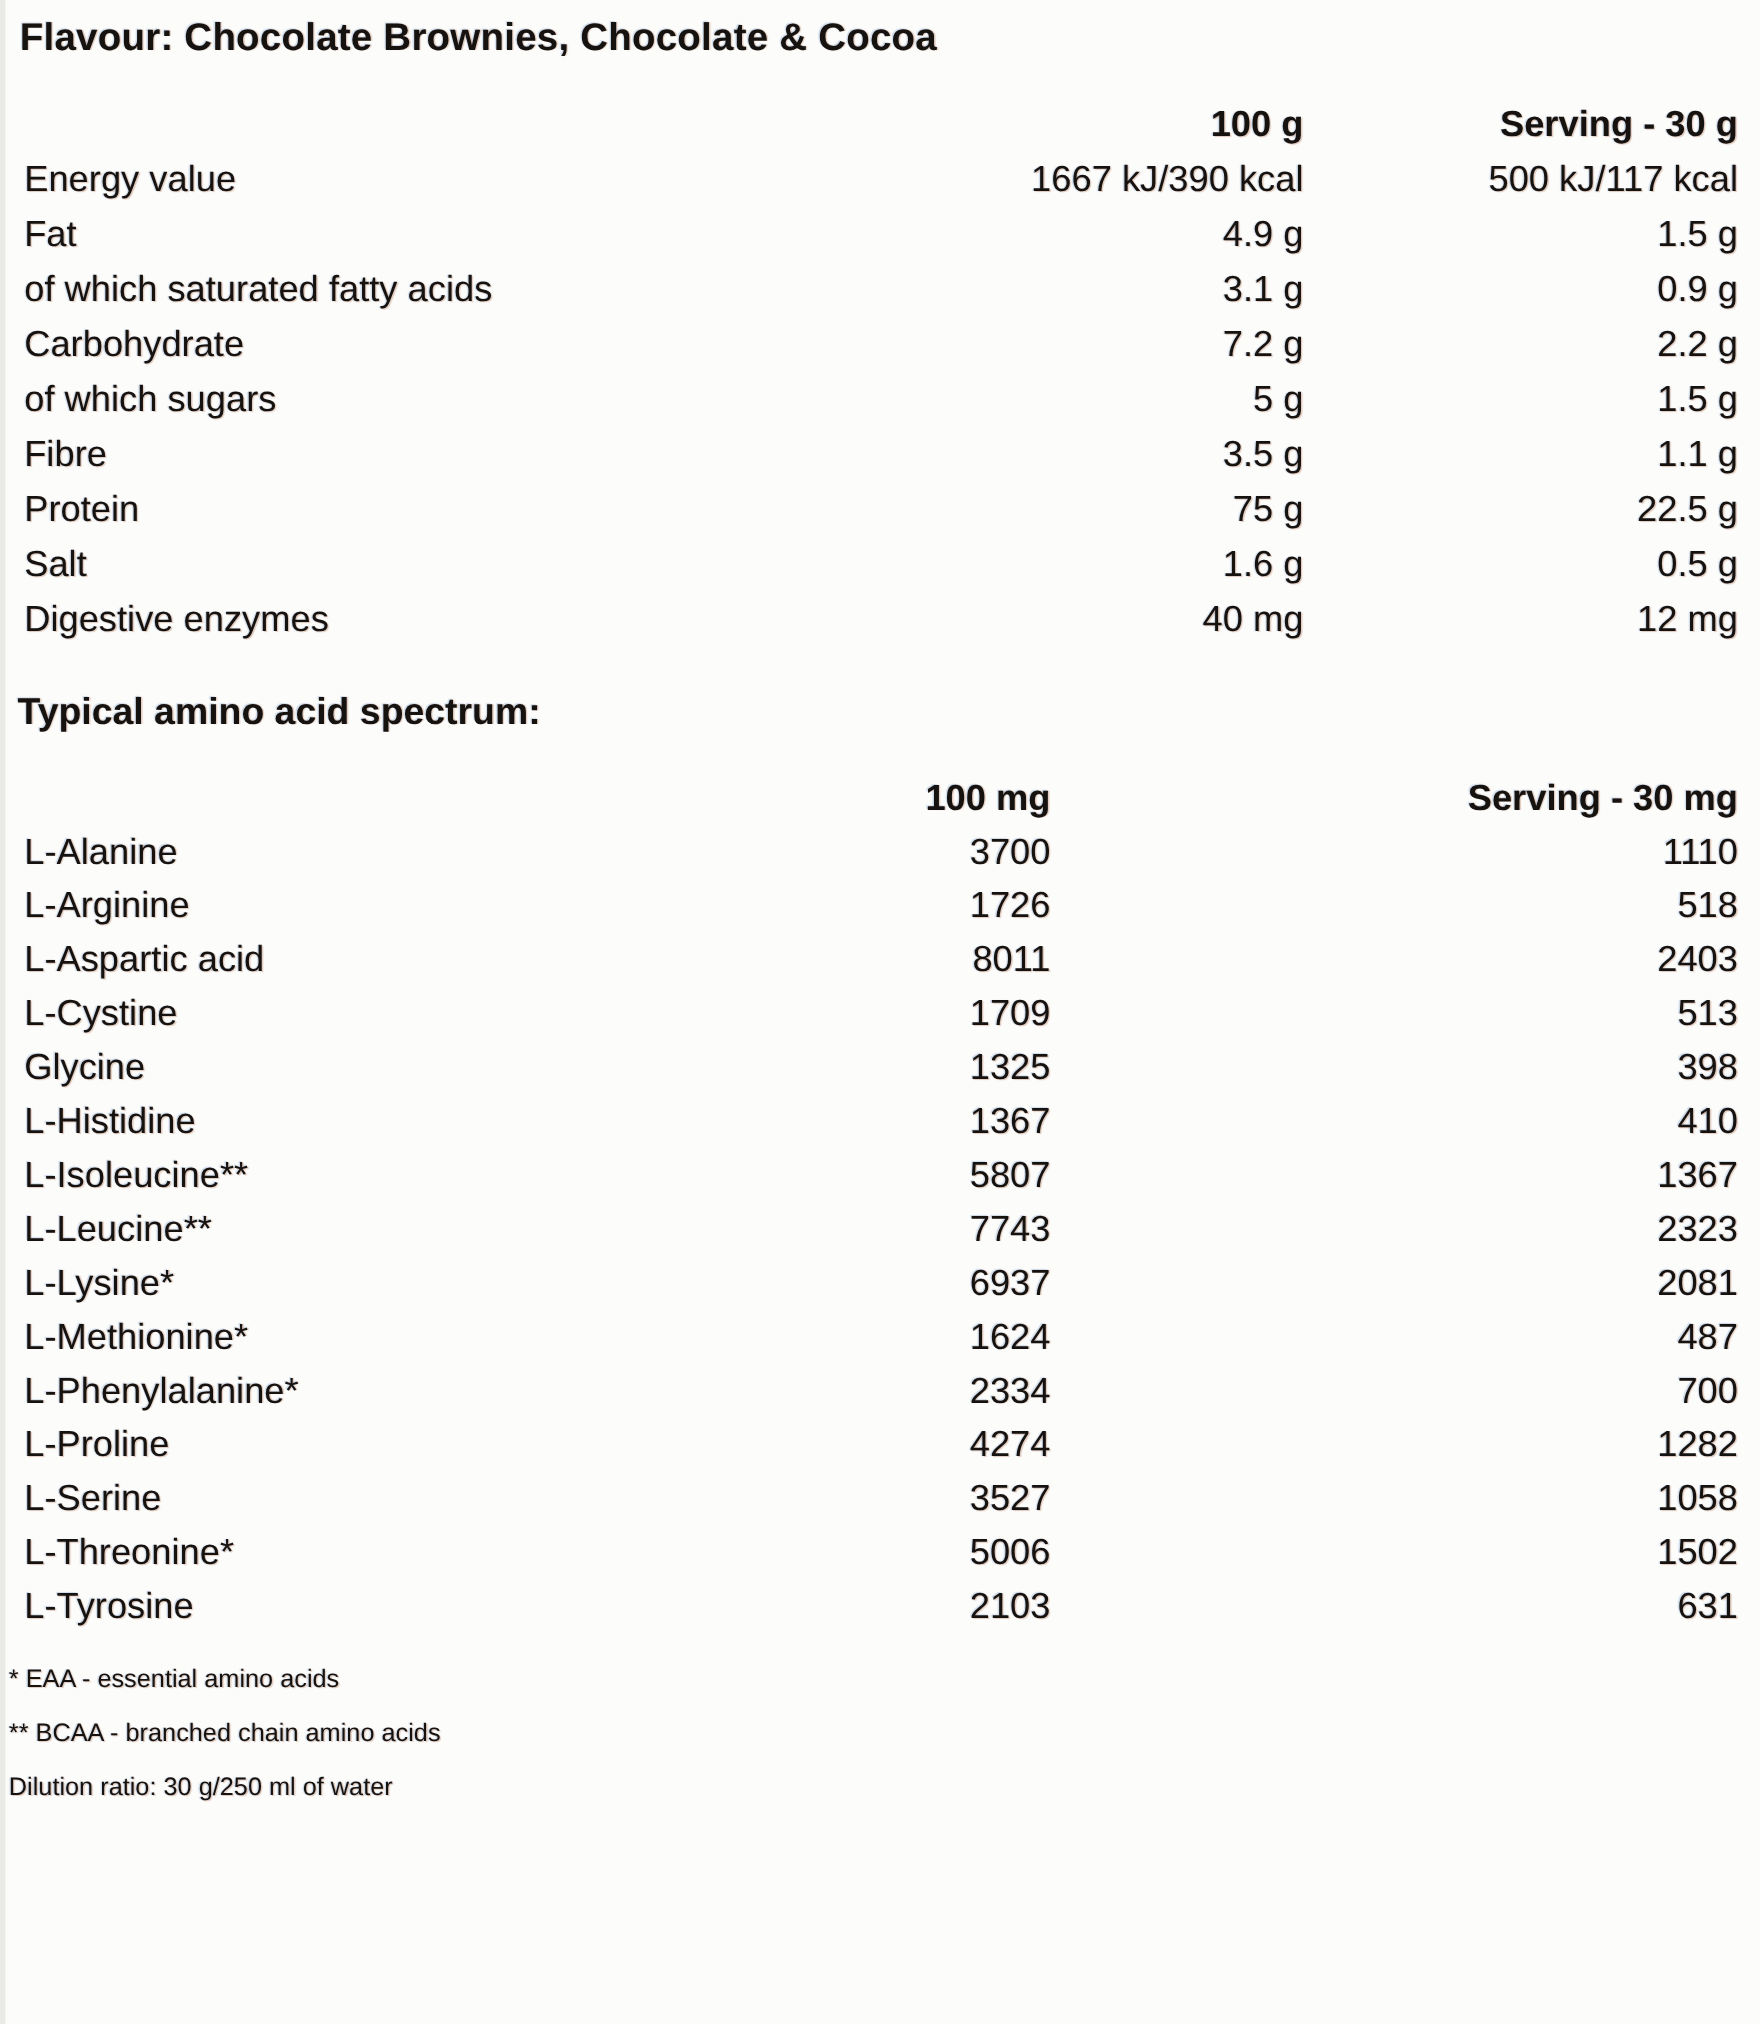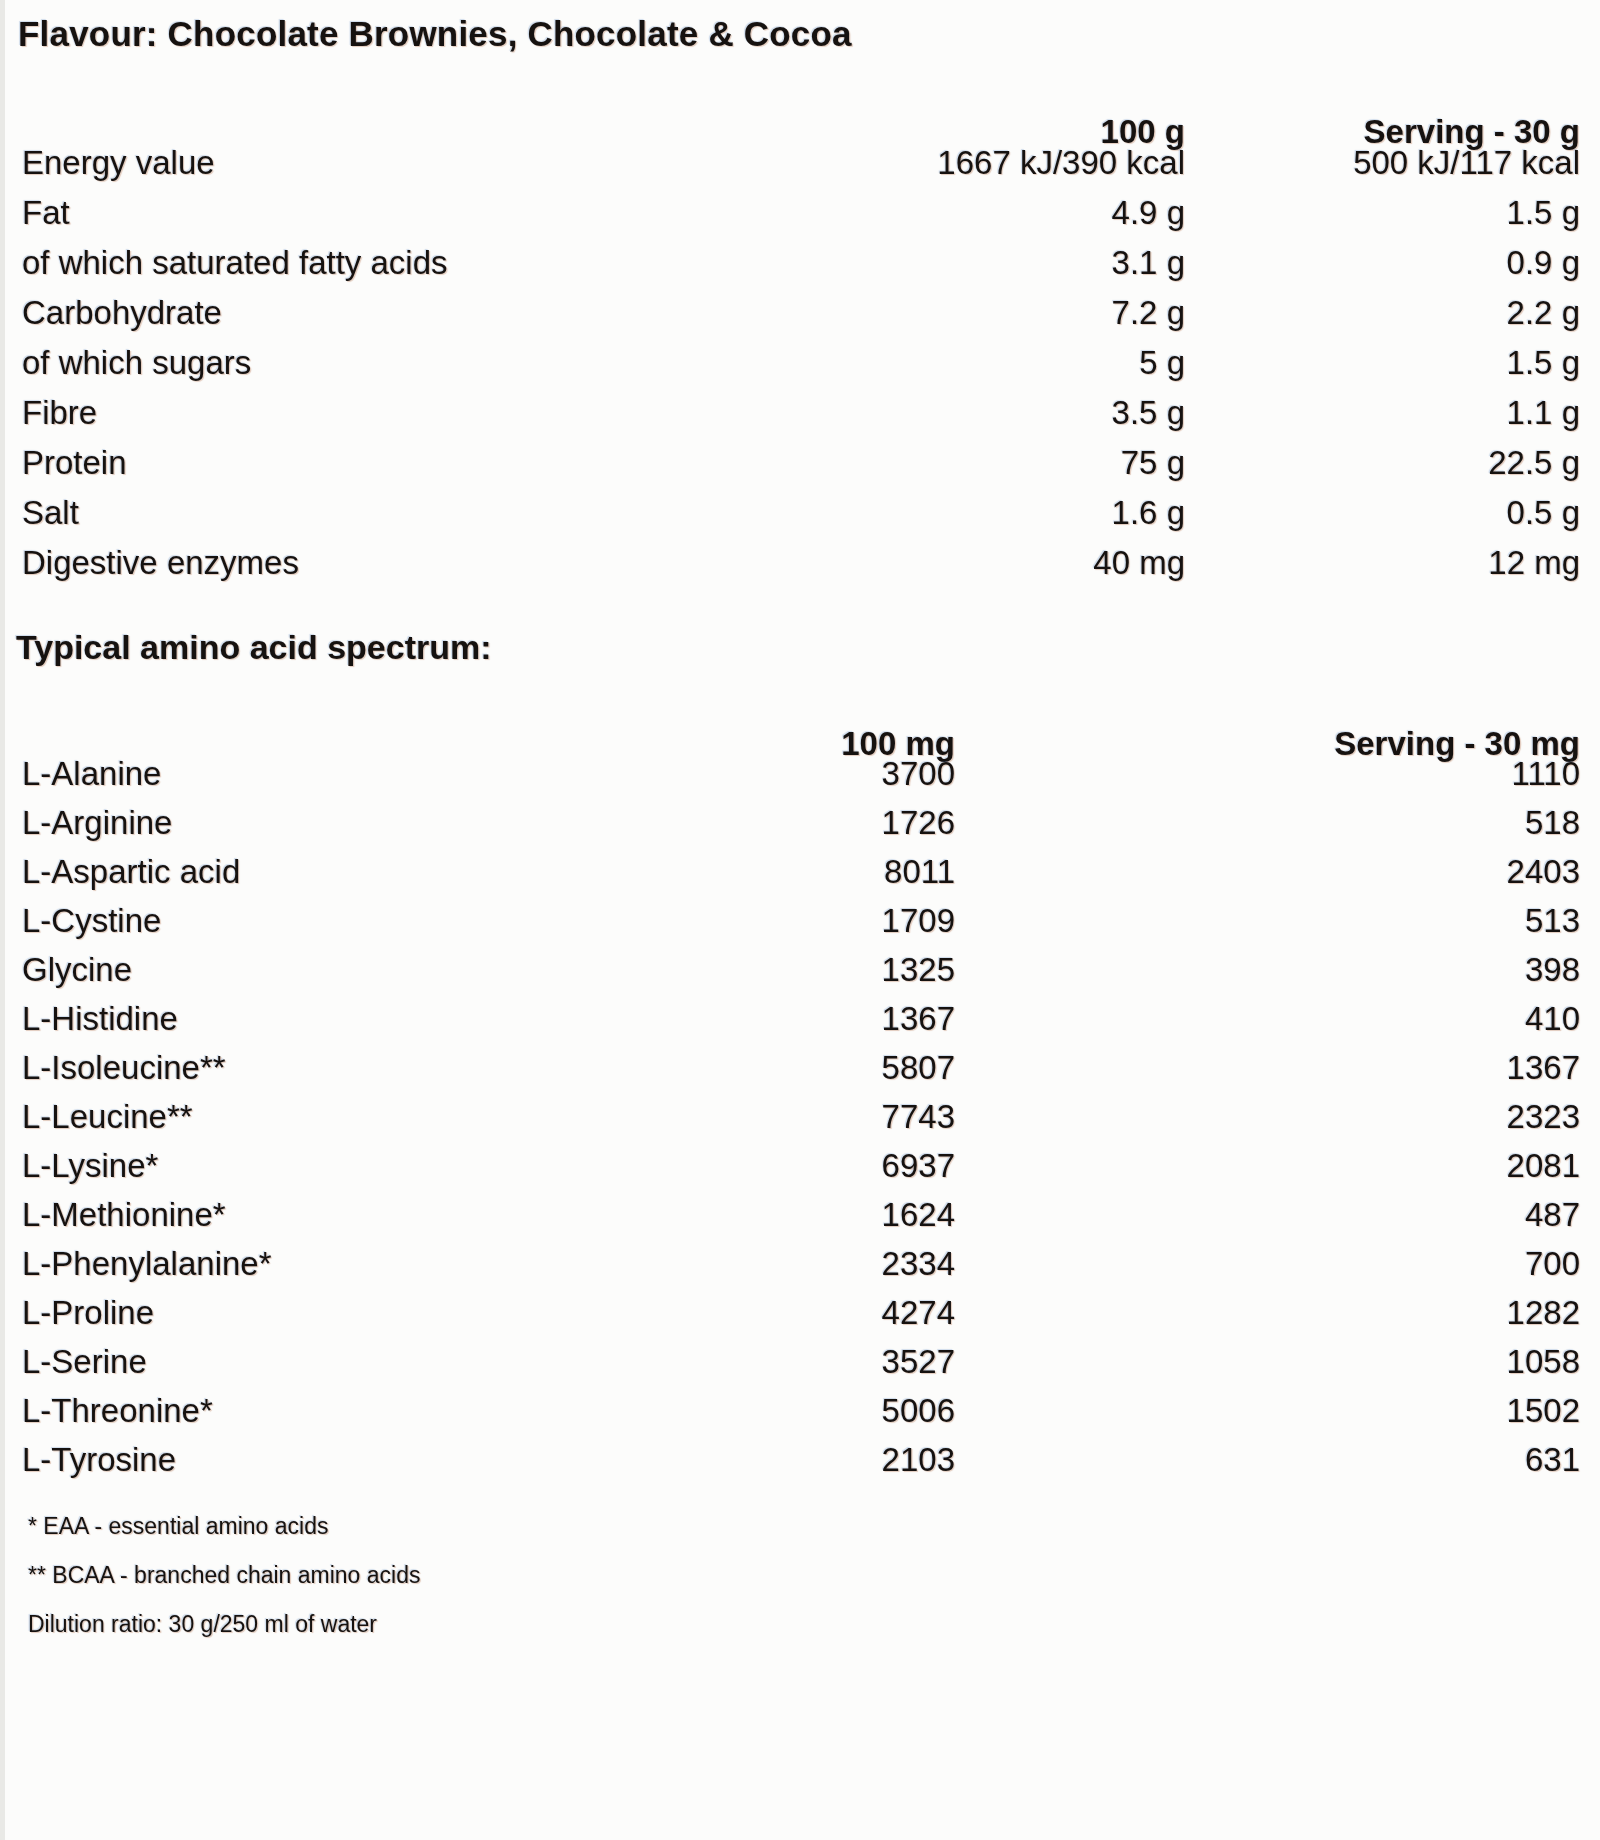--- a/index.html
+++ b/index.html
@@ -48,30 +48,30 @@
   .trow .a1 {
     position: absolute; right: 645px; top: 50%;
     transform: translateY(-50%);
     white-space: nowrap;
   }
   .trow .c2 {
     position: absolute; right: 20px; top: 50%;
     transform: translateY(-50%);
     white-space: nowrap;
   }
-  .thead .c1, .thead .c2, .thead .a1 { font-weight: bold; margin-top: 19px; }
+  .thead .c1, .thead .c2, .thead .a1 { font-weight: bold; }
   .sheading {
     margin: 36px 0 0 16px;
     font-size: 34px;
     font-weight: bold;
     line-height: 46px;
   }
   .foot { margin-top: 18px; }
   .fnote {
-    margin-left: 28px;
+    margin-left: 8px;
     font-size: 23px;
     line-height: 49px;
     white-space: nowrap;
   }
 </style>
 </head>
 <body>
 
 <div class="edge"></div>
 

